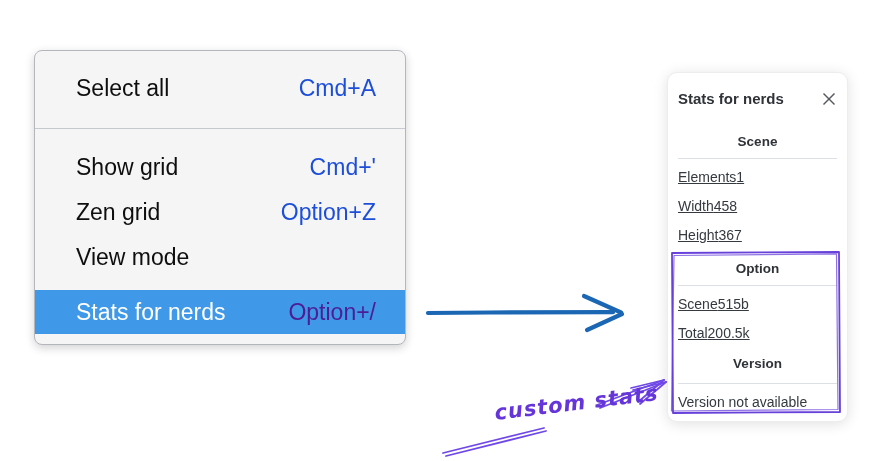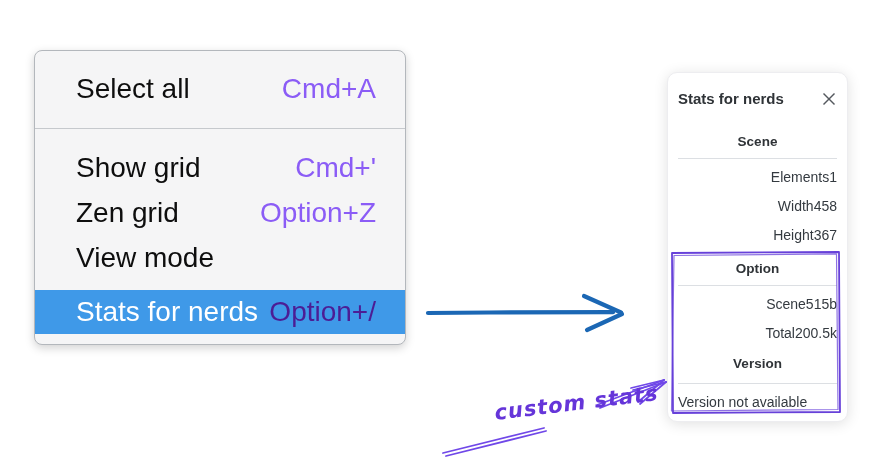--- a/index.html
+++ b/index.html
@@ -17,24 +17,24 @@
     border:1px solid #b3b7bc;
     border-radius:8px;
     box-shadow:0 3px 10px rgba(0,0,0,0.18);
     padding-top:15px;
     z-index:2;
   }
   .menu-item {
     height:45px;
     display:flex; align-items:center; justify-content:space-between;
     padding:0 29px 0 41px;
-    font-size:28px; color:#0e0e0e;
+    font-size:23px; color:#0e0e0e;
     white-space:nowrap;
   }
-  .menu-item .shortcut { color:#8b5cf6; }
+  .menu-item .shortcut { color:#1d4ed8; }
   .menu-sep { height:1px; background:#c6c9cd; margin:17px 0 16px 0; }
   .menu-item.selected {
     height:44px; margin-top:10px;
     background:#3f99e8; color:#ffffff;
   }
   .menu-item.selected .shortcut { color:#4c1d95; }
 
   
   .stats-panel {
     position:absolute; left:667px; top:72px; width:181px; height:350px;
@@ -50,21 +50,21 @@
   .panel-title-row { display:flex; align-items:center; justify-content:space-between; line-height:20px; }
   .panel-title { font-weight:bold; font-size:15px; color:#2f3337; }
   .panel-close { width:16px; height:16px; display:block; cursor:pointer; }
   .section-h { margin:0; text-align:center; font-weight:bold; font-size:13.5px; line-height:18px; color:#2f3337; }
   .h-scene   { margin-top:24px; }
   .h-storage { margin-top:10px; }
   .h-version { margin-top:7px; }
   .panel-hr { border:none; border-top:1px solid #dcdfe3; margin:7px 0 0 0; }
   .hr-version { margin-top:10px; }
   .stat-rows { margin-top:4px; }
-  .stat-row { display:flex; justify-content:flex-end; height:29px; line-height:29px; }
+  .stat-row { display:flex; justify-content:flex-start; height:29px; line-height:29px;text-decoration:underline; }
   .stat-row .stat-value { text-align:right; }
   .version-note { margin-top:4px; line-height:29px; white-space:nowrap; }
 
   
   .anno { position:absolute; pointer-events:none; }
   .flow-arrow       { left:420px; top:290px; z-index:3; }
   .custom-box       { left:660px; top:240px; z-index:5; }
   .custom-arrow     { left:435px; top:368px; z-index:4; }
   .custom-label {
     position:absolute; left:494px; top:391px; z-index:4;

